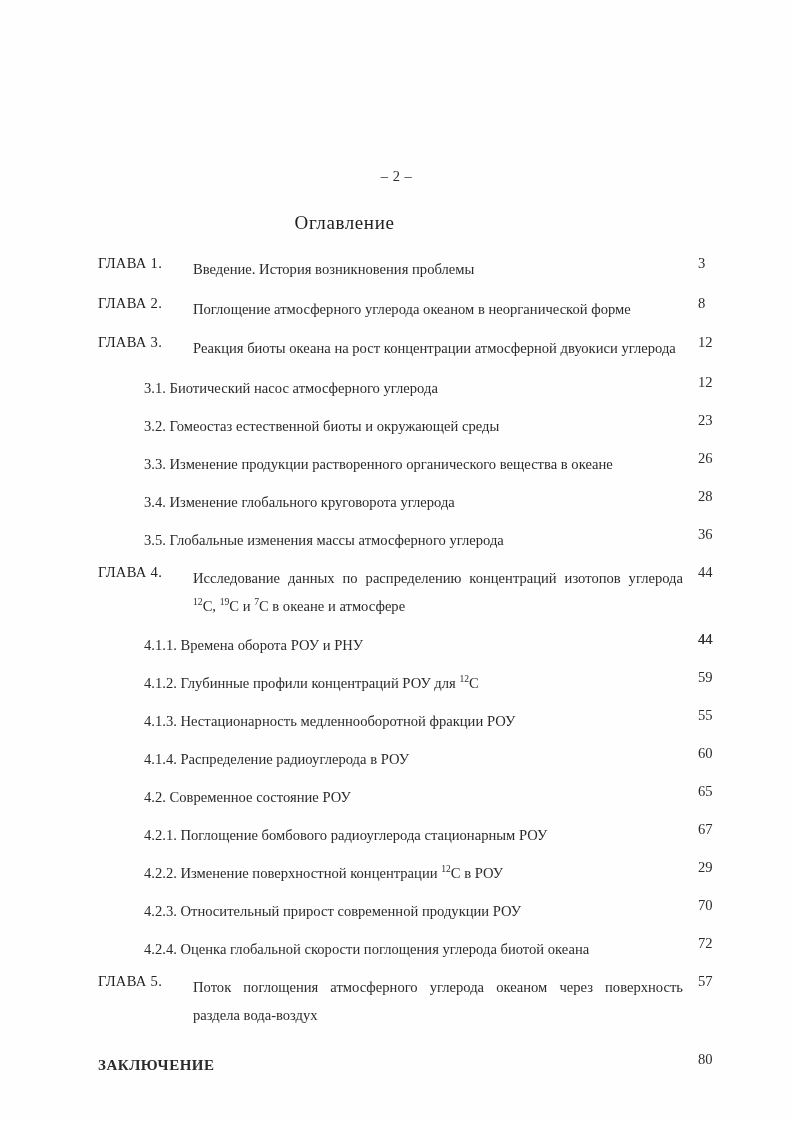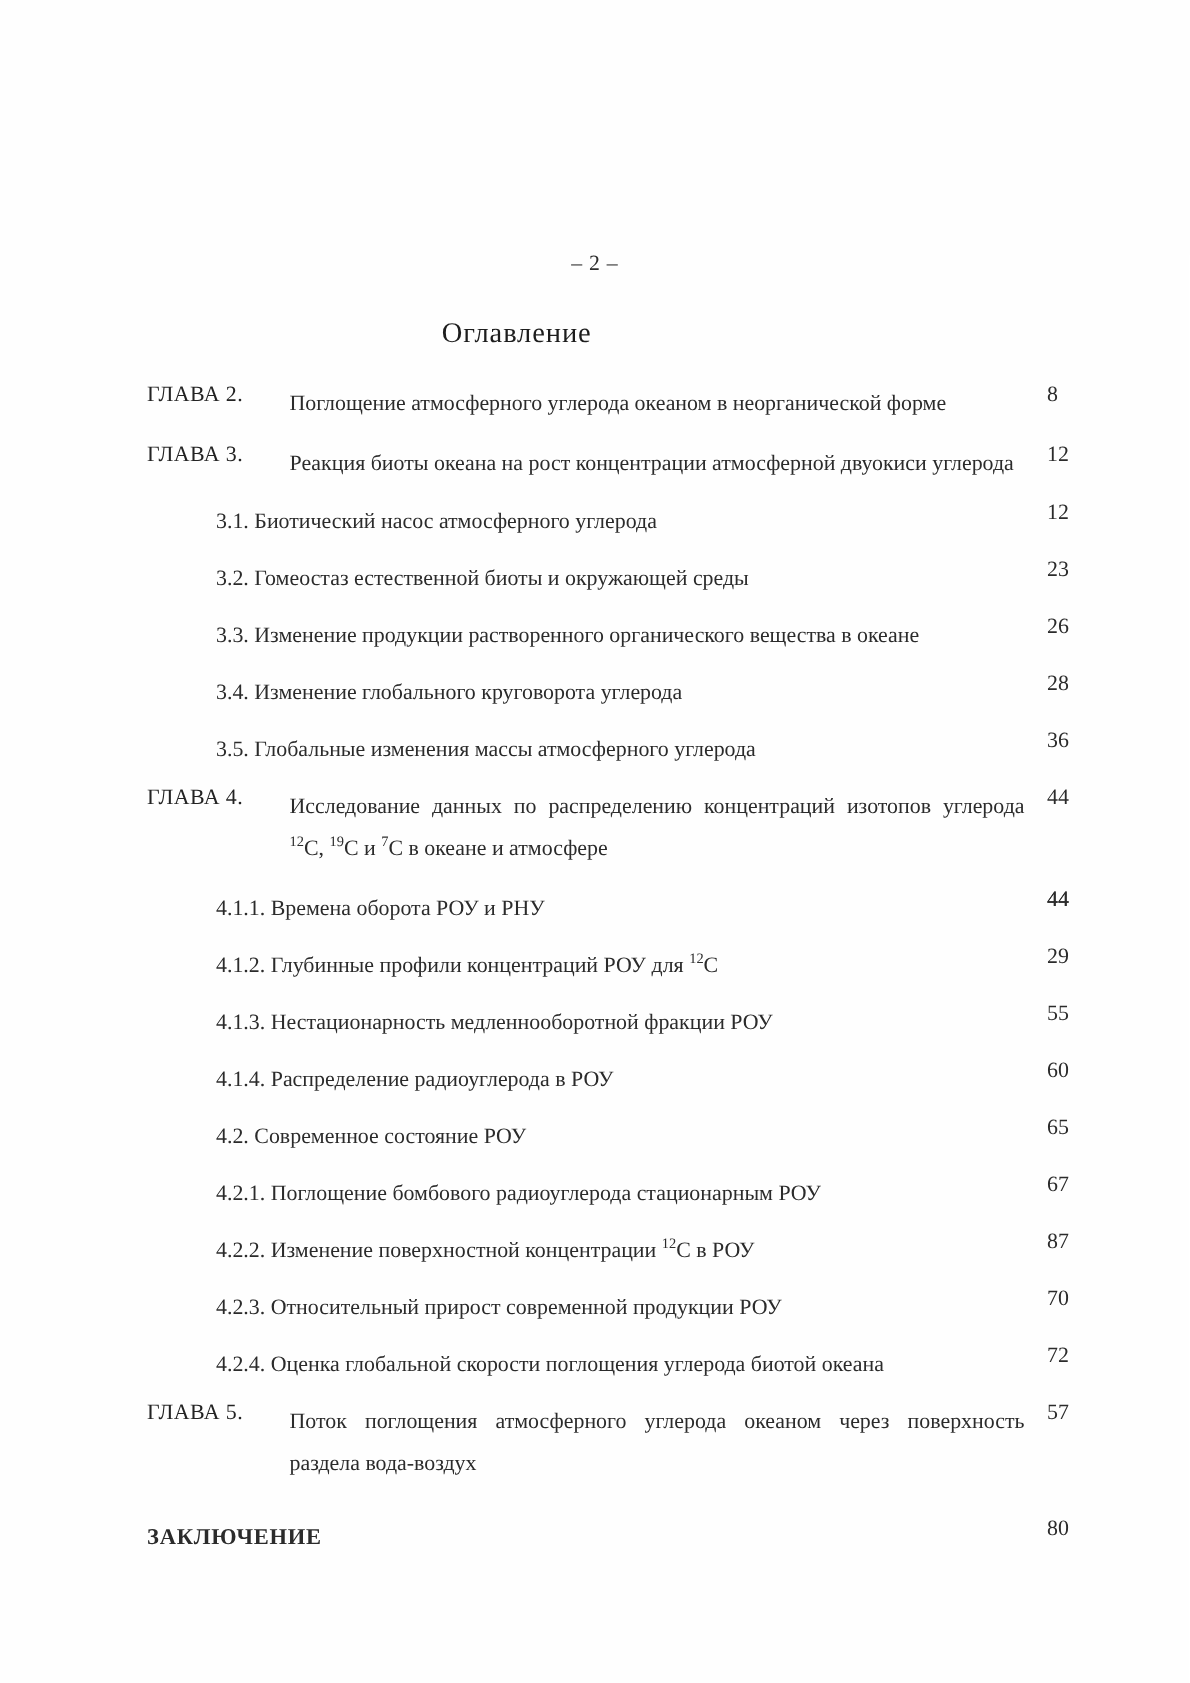--- a/index.html
+++ b/index.html
@@ -119,20 +119,25 @@
 <body>
 
 <div class="page">
 
   <div class="folio">– 2 –</div>
 
   <div class="doc-title">Оглавление</div>
 
   <div class="toc">
 
+    <div class="entry">
+      <span class="label">ГЛАВА 1.</span>
+      <span class="pageno">3</span>
+      <div class="text justify">Введение.  История возникновения проблемы</div>
+    </div>
 
     <div class="entry">
       <span class="label">ГЛАВА 2.</span>
       <span class="pageno">8</span>
       <div class="text justify">Поглощение атмосферного углерода океаном в неорганической форме</div>
     </div>
 
     <div class="entry">
       <span class="label">ГЛАВА 3.</span>
       <span class="pageno">12</span>
@@ -173,21 +178,21 @@
     <div class="entry sub tight">
       <span class="pageno">44</span>
     </div>
 
     <div class="entry sub tight">
       <span class="pageno">44</span>
       <div class="text">4.1.1. Времена оборота РОУ и РНУ</div>
     </div>
 
     <div class="entry sub tight">
-      <span class="pageno">29</span>
+      <span class="pageno">59</span>
       <div class="text">4.1.2. Глубинные профили концентраций РОУ для <sup>12</sup>C</div>
     </div>
 
     <div class="entry sub tight">
       <span class="pageno">55</span>
       <div class="text">4.1.3. Нестационарность медленнооборотной фракции РОУ</div>
     </div>
 
     <div class="entry sub tight">
       <span class="pageno">60</span>
@@ -198,21 +203,21 @@
       <span class="pageno">65</span>
       <div class="text">4.2. Современное состояние РОУ</div>
     </div>
 
     <div class="entry sub tight">
       <span class="pageno">67</span>
       <div class="text">4.2.1. Поглощение бомбового радиоуглерода стационарным РОУ</div>
     </div>
 
     <div class="entry sub tight">
-      <span class="pageno">87</span>
+      <span class="pageno">29</span>
       <div class="text">4.2.2. Изменение поверхностной концентрации <sup>12</sup>C в РОУ</div>
     </div>
 
     <div class="entry sub tight">
       <span class="pageno">70</span>
       <div class="text">4.2.3. Относительный прирост современной продукции РОУ</div>
     </div>
 
     <div class="entry sub tight">
       <span class="pageno">72</span>

